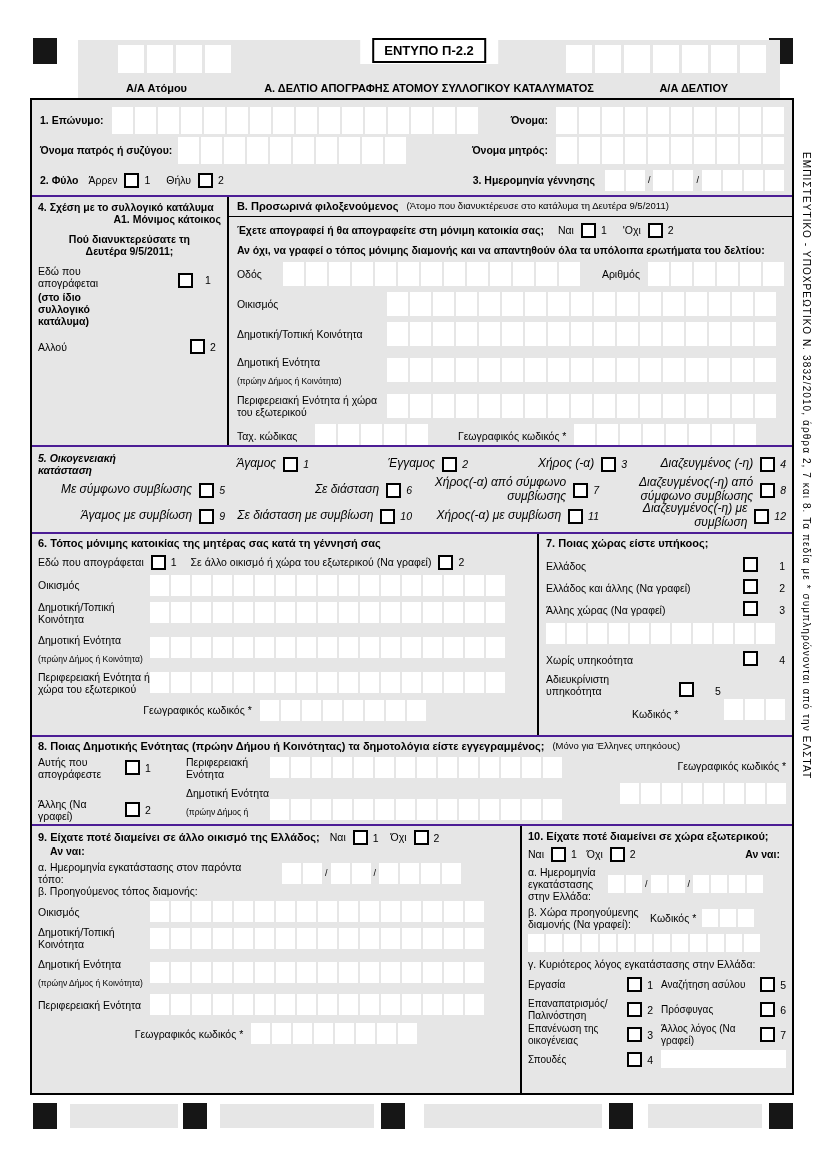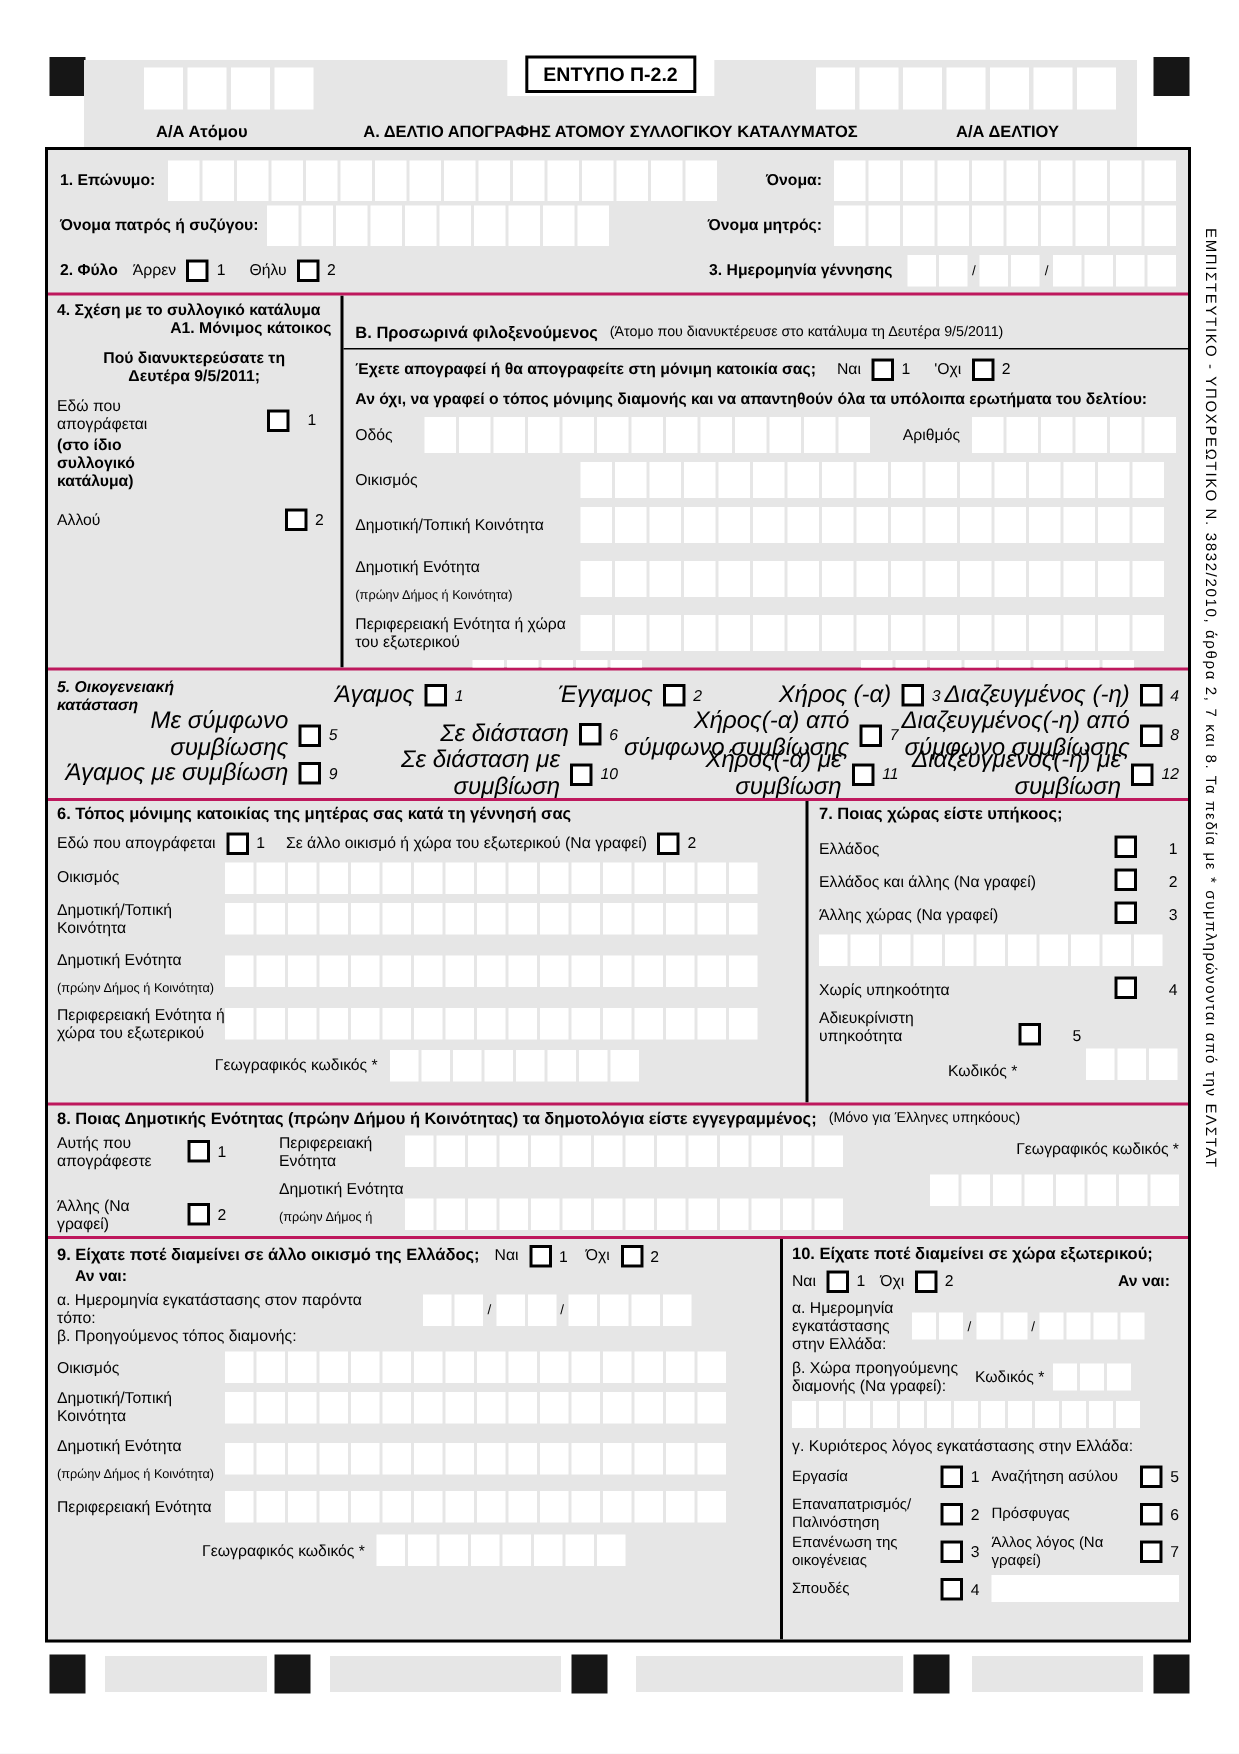--- a/index.html
+++ b/index.html
@@ -3,59 +3,59 @@
 <meta charset="utf-8">
 <style>
   * { margin:0; padding:0; box-sizing:border-box; }
   html,body { background:#fff; }
   body { width:826px; height:1169px; font-family:"Liberation Sans","DejaVu Sans",sans-serif; color:#000; }
   .page { position:relative; width:826px; height:1169px; background:#fff; overflow:hidden; }
   .regmark { position:absolute; width:24px; height:26px; background:#161616; }
   .gbar { position:absolute; height:24px; background:#e6e6e6; }
 
   
-  .head-band { position:absolute; left:56px; top:40px; width:702px; height:58px;text-align:right; }
+  .head-band { position:absolute; left:78px; top:40px; width:702px; height:58px;text-align:right; }
   .head-row1 { position:relative; height:38px; background:#e6e6e6; }
   .head-row2 { position:relative; height:20px; background:#e6e6e6; border-top:1px solid #e6e6e6; font-size:11px; font-weight:bold; }
   .hboxes { position:absolute; top:5px; display:flex; gap:3px; }
   .hboxes .cb { width:26px; height:28px; background:#fff; }
   .code-wrap { position:absolute; left:50%; top:-4px; transform:translateX(-50%); background:#fff; padding:5px 12px; }
   .code-badge { border:2px solid #000; padding:3px 10px; font-weight:bold; font-size:13px; background:#fff; white-space:nowrap; }
   .hlbl { position:absolute; top:3px; }
 
   
   .main { position:absolute; left:30px; top:98px; width:764px; height:997px; border:2px solid #000; background:#e6e6e6; }
-  .sec { overflow:hidden; border-bottom:2px solid #be185d; }
+  .sec { overflow:hidden; border-bottom:2px solid #4c1d95; }
   .row { display:flex; align-items:center; }
   .lbl { font-size:10.5px; line-height:1.15; }
   .b { font-weight:bold; }
   .sm { font-size:8.5px; }
   .boxes { display:flex; gap:2px; }
   .boxes .cb { width:21px; height:24px; background:#fff; flex:none; }
   .boxes.tall .cb { width:21px; height:27px; }
   .boxes.mid .cb { width:19px; height:21px; }
   .boxes.smb .cb { width:16px; height:18px; }
   .chk { width:15px; height:15px; border:2px solid #000; background:#fff; display:inline-block; flex:none; }
   .num { font-size:10.5px; margin-left:5px; flex:none; }
   .chk { margin-left:7px; }
   .dsep { font-size:9px; margin:0 3px; }
   .dg { display:flex; align-items:center; }
 
   #sec1 { height:97px; padding:5px 8px 0 8px; }
   #sec1 .row { height:30px; }
   #sec4 { height:250px; display:flex; }
   .s4left { width:205px; border-right:2px solid #000; padding:4px 6px; font-size:10.5px; }
-  .s4right { flex:1; padding:16px 8px; }
+  .s4right { flex:1; padding:0 8px; }
   .s4trow { border-bottom:1px solid #000; margin:0 -8px; padding:3px 8px; display:flex; align-items:center; }
   .s4right .frow { display:flex; align-items:center; margin-top:6px; }
   .alab4 { width:150px; flex:none; }
   #sec5 { height:87px; padding:4px 6px; }
   .s5row { display:flex; align-items:center; height:26px;font-style:italic; }
   .s5cell { flex:1; display:flex; align-items:center; justify-content:flex-end; }
-  .s5cell .lbl { text-align:right; font-size:16px; }
+  .s5cell .lbl { text-align:right; font-size:12px; }
   .s5title { width:112px; flex:none; font-size:10.5px; }
   #sec67 { height:203px; display:flex; }
   .s6col { width:507px; border-right:2px solid #000; padding:3px 6px; }
   .s7col { flex:1; padding:3px 7px; }
   .s6col .frow { display:flex; align-items:center; margin-top:5px; }
   .alab6 { width:112px; flex:none; }
   .s7opt { display:flex; align-items:flex-end; margin-top:7px;gap:16px; }
   .s7opt .lbl { flex:1; }
   #sec8 { height:89px; padding:3px 6px; }
   .s8grid { display:flex; margin-top:3px; }

